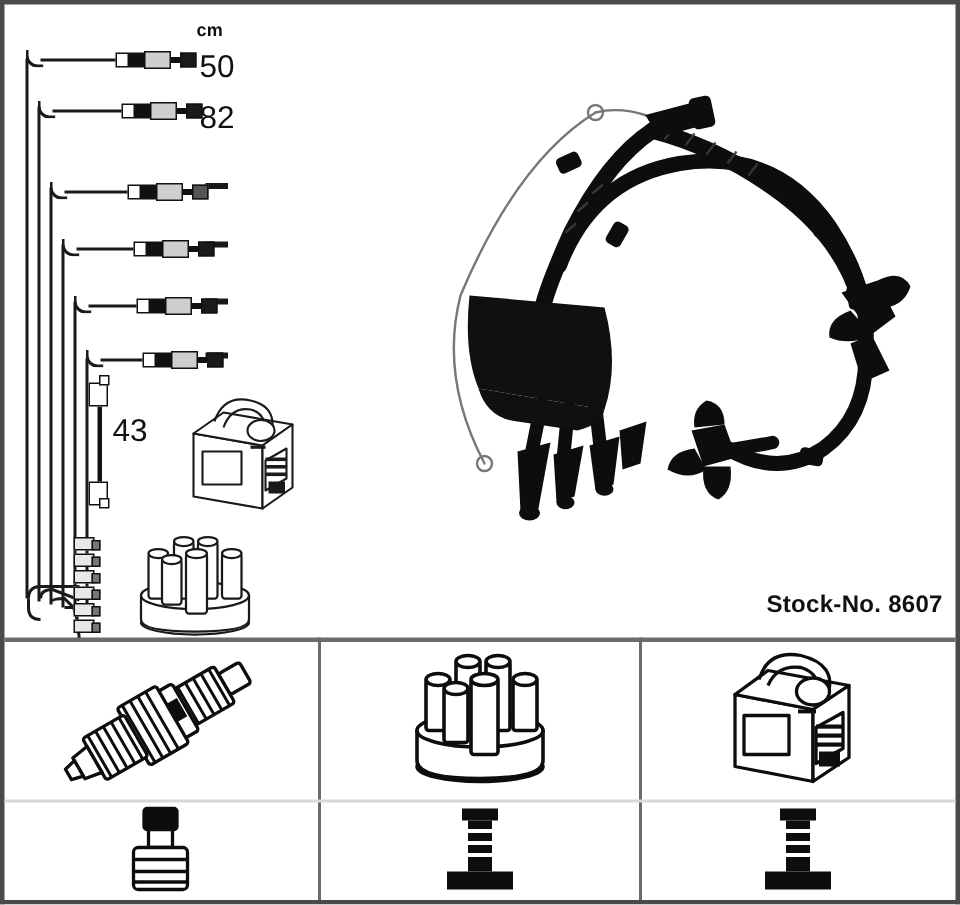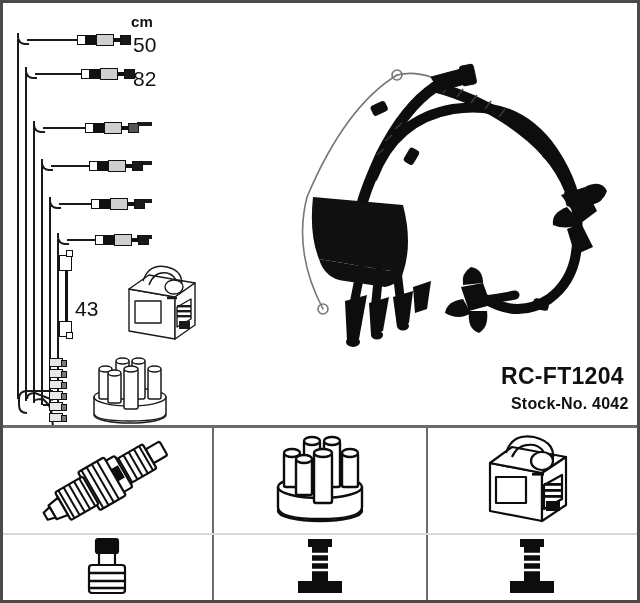--- a/index.html
+++ b/index.html
@@ -20,21 +20,21 @@
   .frame-bottom { position:absolute; left:0; bottom:0; width:640px; height:3px; background:#4a4a4a; }
   .frame-left   { position:absolute; left:0; top:0;    width:3px;  height:603px; background:#4a4a4a; }
   .frame-right  { position:absolute; right:0; top:0;   width:3px;  height:603px; background:#4a4a4a; }
 
   
   #upper { position:absolute; left:3px; top:3px; width:634px; height:422px; }
 
   
   .cm-header {
     position:absolute; left:128px; top:10px;
-    font-size:15px; font-weight:bold; color:#111;
+    font-size:12px; font-weight:bold; color:#111;
     letter-spacing:0.2px;
   }
   .len-label {
     position:absolute; left:130px;
     font-size:21px; font-weight:400; color:#111;
     font-family:"Liberation Sans", sans-serif;
   }
   .len-dash {
     position:absolute; left:134px;
     width:15px; height:4px; background:#1a1a1a;
@@ -90,21 +90,21 @@
   }
   .boot-angle {
     position:absolute; width:13px; height:16px;
     border:1.6px solid #111; background:#fff;
   }
   .boot-angle .nub {
     position:absolute; width:8px; height:6px; background:#fff;
     border:1.6px solid #111;
   }
   .label-43 {
-    position:absolute; left:72px; top:294px;
+    position:absolute; left:72px; top:273px;
     font-size:21px; color:#111;
   }
 
   
   .product-code {
     position:absolute; left:498px; top:360px;
     font-size:23px; font-weight:bold; color:#111;
     letter-spacing:0.3px;
   }
   .stock-no {
@@ -353,22 +353,21 @@
       </g>
 
       <g fill="#0d0d0d">
         <path d="M176,240 L198,236 L206,258 L184,264 Z"></path>
         <path d="M178,252 Q162,254 160,266 Q174,274 186,266 Z"></path>
         <path d="M198,236 Q198,222 186,220 Q176,226 178,238 Z"></path>
         <path d="M184,264 Q182,282 194,286 Q204,280 202,264 Z"></path>
       </g>
     </svg>
 
-    <div class="product-code">RC-FT1204</div>
-    <div class="stock-no">Stock-No. 4042</div>
+    <div class="stock-no">Stock-No. 8607</div>
   </div>
 
   <div id="panels">
     <div class="panel-top-rule"></div>
     <div class="panel-divider-v" style="left:209px;"></div>
     <div class="panel-divider-v" style="left:423px;"></div>
     <div class="panel-divider-h" style="top:108px;"></div>
 
     <div class="panel-cell" style="left:0; top:2px; width:209px; height:106px;">
       <svg width="160" height="100" style="position:absolute; left:26px; top:5px;" viewBox="0 0 160 100">

